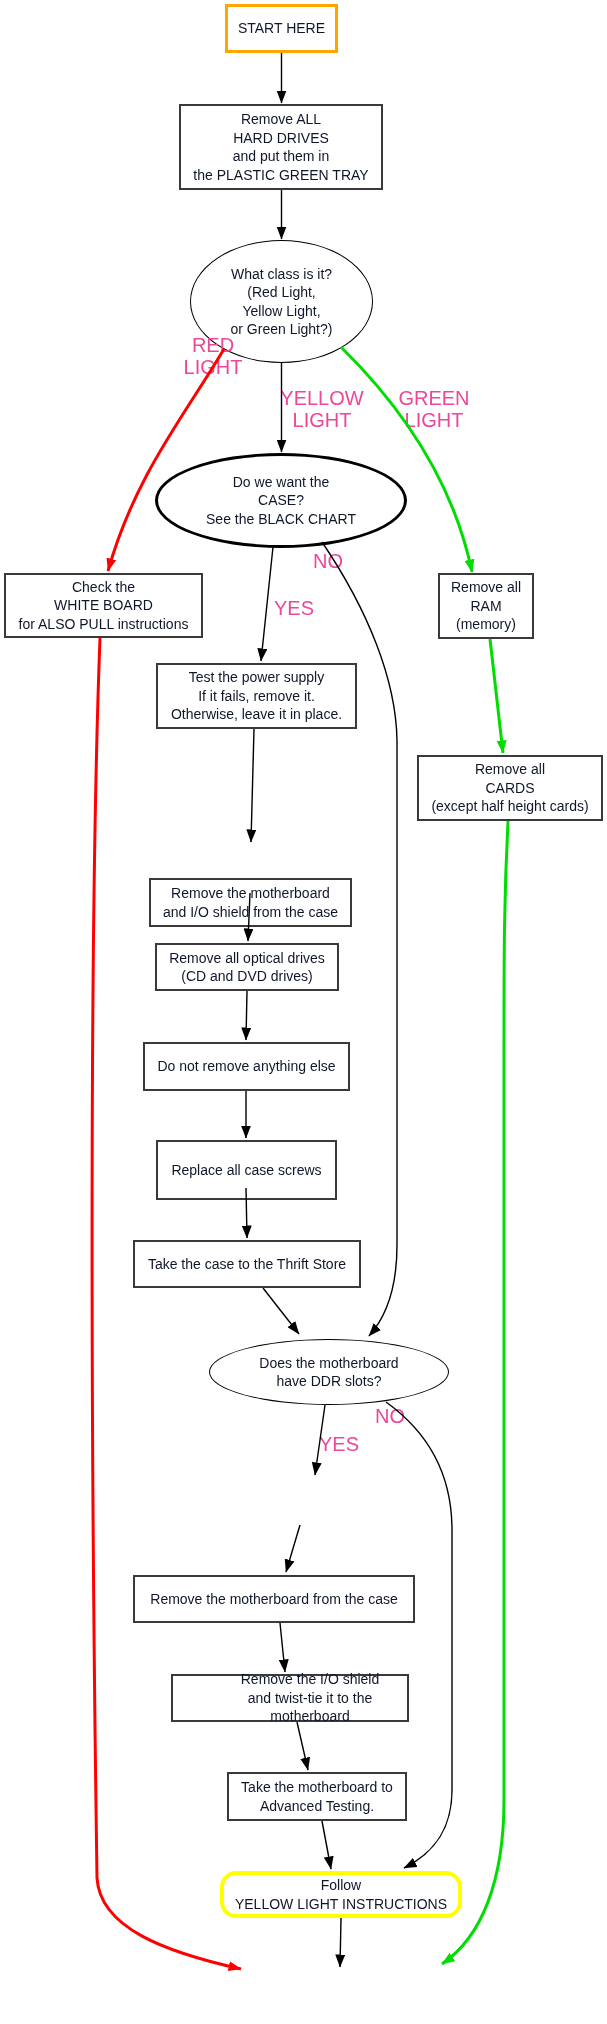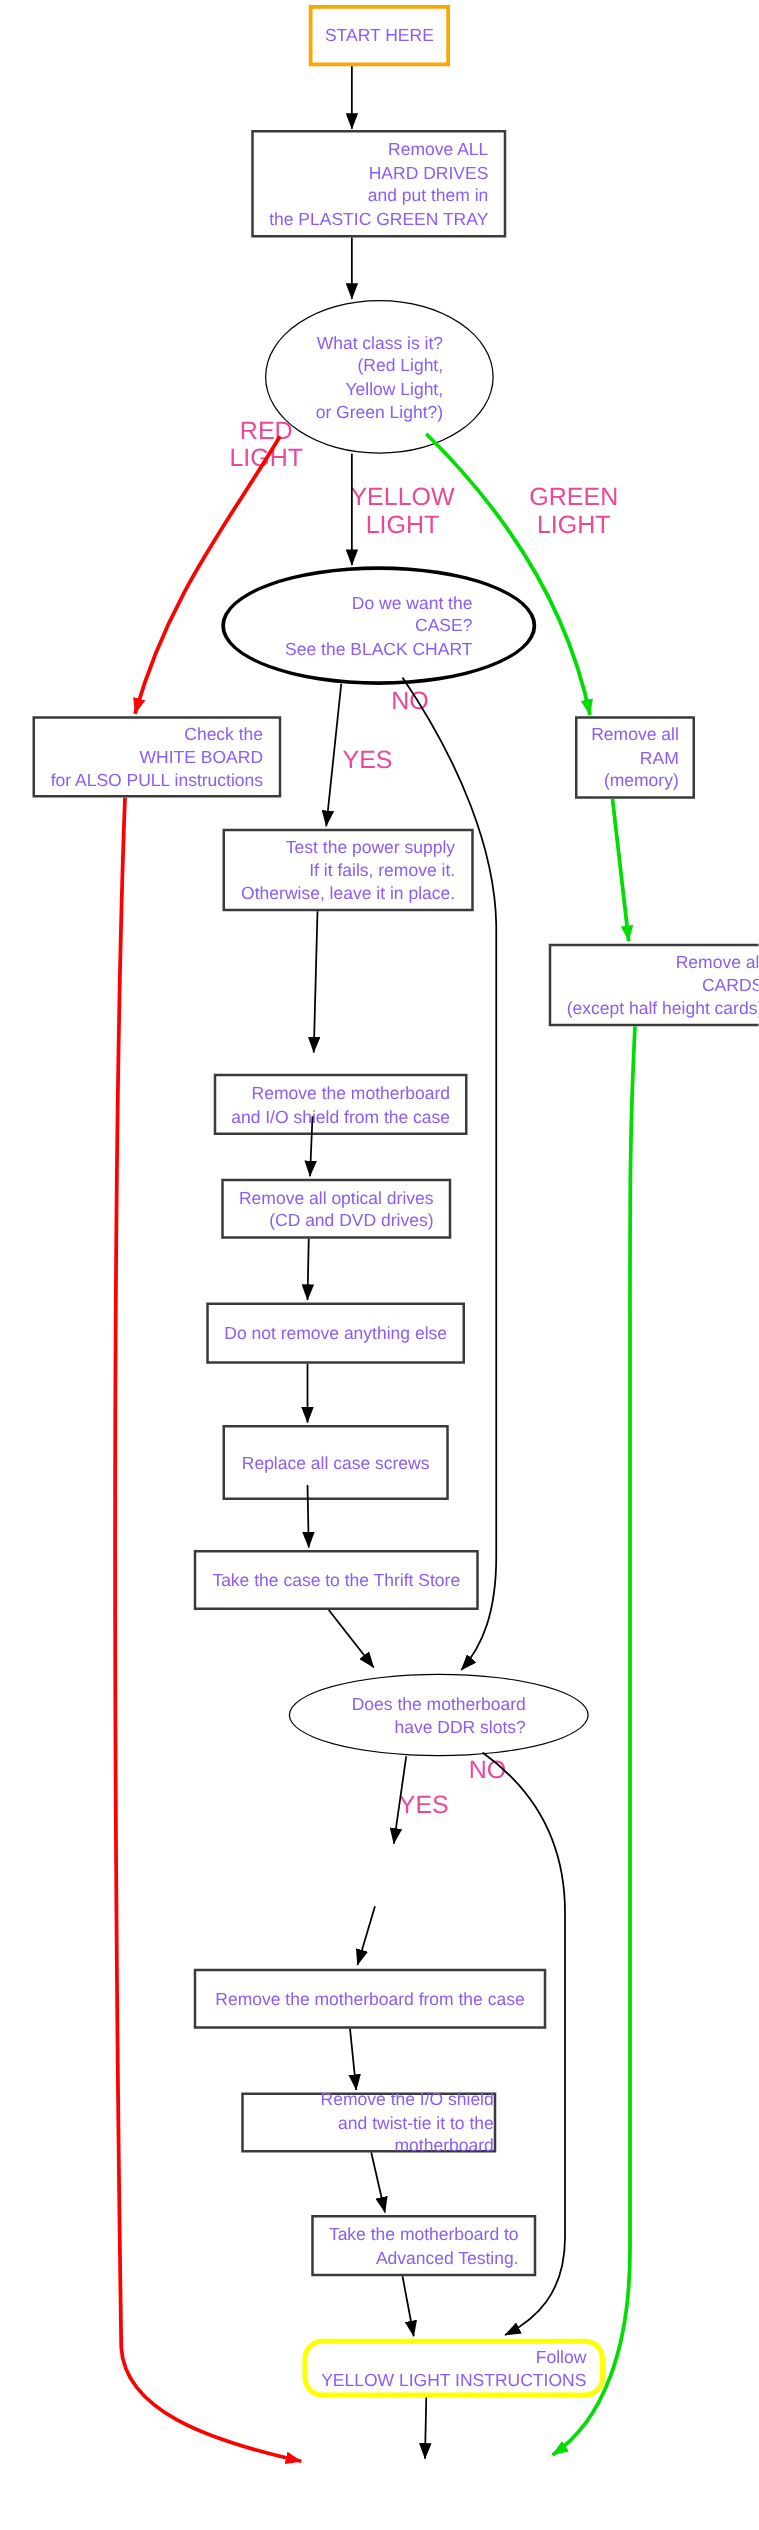--- a/index.html
+++ b/index.html
@@ -1,19 +1,19 @@
 <!DOCTYPE html>
 <html><head>
 <meta charset="utf-8">
 <style>
   html,body{margin:0;padding:0;background:#fff;}
   #canvas{position:relative;width:607px;height:2024px;background:#fff;overflow:hidden;}
   .node{position:absolute;display:flex;align-items:center;justify-content:center;
-        text-align:right;font-family:"Liberation Sans",sans-serif;font-size:14px;
-        line-height:18.5px;color:#8b5cf6;white-space:pre-line;background:#fff;box-sizing:border-box;margin-left:22px;}
+        text-align:center;font-family:"Liberation Sans",sans-serif;font-size:14px;
+        line-height:18.5px;color:#0f172a;white-space:pre-line;background:#fff;box-sizing:border-box;}
   .box{border:2px solid #3a3a3a;}
   .ellipse{border:1.5px solid #000;border-radius:50%;}
   .ellipse-bold{border:3.5px solid #000;border-radius:50%;}
   .border-orange{border:3px solid #ffa500;}
   .border-yellow{border:4px solid #ffff00;}
   .border-black-bold{border:3px solid #000;}
   .elabel{position:absolute;font-family:"Liberation Sans",sans-serif;font-size:20px;
           line-height:22px;color:#ec4899;text-align:center;white-space:pre-line;
           transform:translate(-50%,-50%);}
   svg.edges{position:absolute;left:0;top:0;pointer-events:none;}
@@ -48,53 +48,53 @@
 (memory)</div>
 
   <div class="node box" style="left:156px;top:663px;width:201px;height:66px;">Test the power supply
 If it fails, remove it.
 Otherwise, leave it in place.</div>
 
   <div class="node box" style="left:417px;top:755px;width:186px;height:66px;">Remove all
 CARDS
 (except half height cards)</div>
 
-  <div class="node box" style="left:149px;top:859px;width:203px;height:49px;">Remove the motherboard
+  <div class="node box" style="left:149px;top:878px;width:203px;height:49px;">Remove the motherboard
 and I/O shield from the case</div>
 
   <div class="node box" style="left:155px;top:943px;width:184px;height:48px;">Remove all optical drives
 (CD and DVD drives)</div>
 
   <div class="node box" style="left:143px;top:1042px;width:207px;height:49px;">Do not remove anything else</div>
 
   <div class="node box" style="left:156px;top:1140px;width:181px;height:60px;">Replace all case screws</div>
 
   <div class="node box" style="left:133px;top:1240px;width:228px;height:48px;">Take the case to the Thrift Store</div>
 
   <div class="node ellipse" style="left:209px;top:1339px;width:240px;height:66px;">Does the motherboard
 have DDR slots?</div>
 
 
   <div class="node box" style="left:133px;top:1575px;width:282px;height:48px;">Remove the motherboard from the case</div>
 
-  <div class="node box" style="left:171px;top:1674px;width:204px;height:48px;padding-left:40px;">Remove the I/O shield
+  <div class="node box" style="left:171px;top:1674px;width:238px;height:48px;padding-left:40px;">Remove the I/O shield
 and twist-tie it to the motherboard</div>
 
   <div class="node box" style="left:227px;top:1772px;width:180px;height:49px;">Take the motherboard to
 Advanced Testing.</div>
 
   <div class="node box border-yellow" style="left:220px;top:1871px;width:242px;height:47px;border-radius:16px;">Follow
 YELLOW LIGHT INSTRUCTIONS</div>
 
 
   <div class="elabel" style="left:213px;top:356px;">RED
 LIGHT</div>
   <div class="elabel" style="left:322px;top:409px;">YELLOW
 LIGHT</div>
-  <div class="elabel" style="left:434px;top:409px;margin-left:25px;">GREEN
+  <div class="elabel" style="left:434px;top:409px;">GREEN
 LIGHT</div>
   <div class="elabel" style="left:294px;top:608px;">YES</div>
   <div class="elabel" style="left:328px;top:561px;">NO</div>
   <div class="elabel" style="left:339px;top:1444px;">YES</div>
   <div class="elabel" style="left:390px;top:1416px;">NO</div>
 
   <svg class="edges" width="607" height="2024" viewBox="0 0 607 2024">
     <defs>
       <marker id="m-black" markerWidth="14" markerHeight="10" refX="12.5" refY="5" orient="auto" markerUnits="userSpaceOnUse">
         <polygon points="0,0 13,5 0,10" fill="#000"></polygon>

